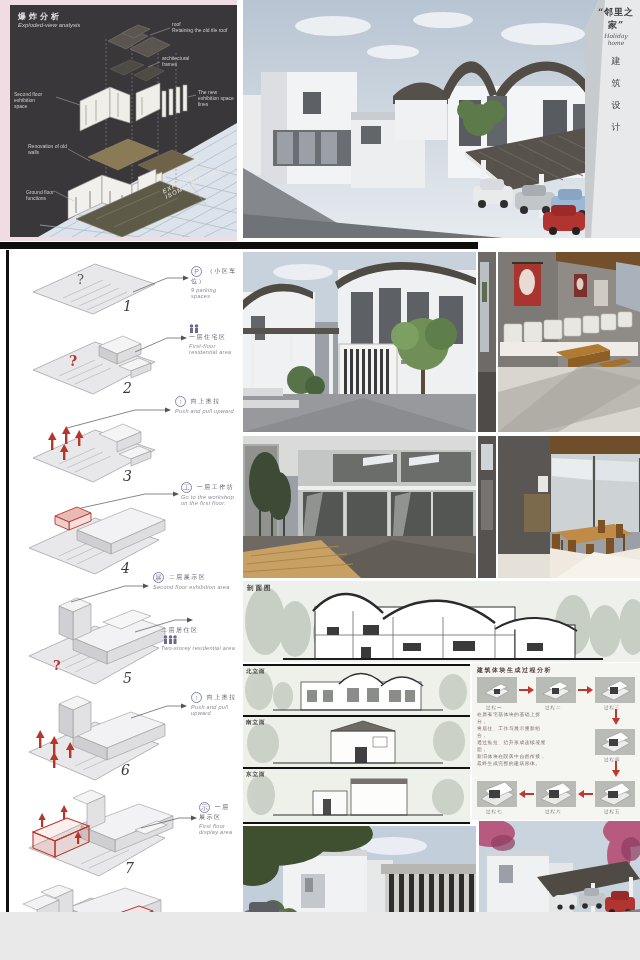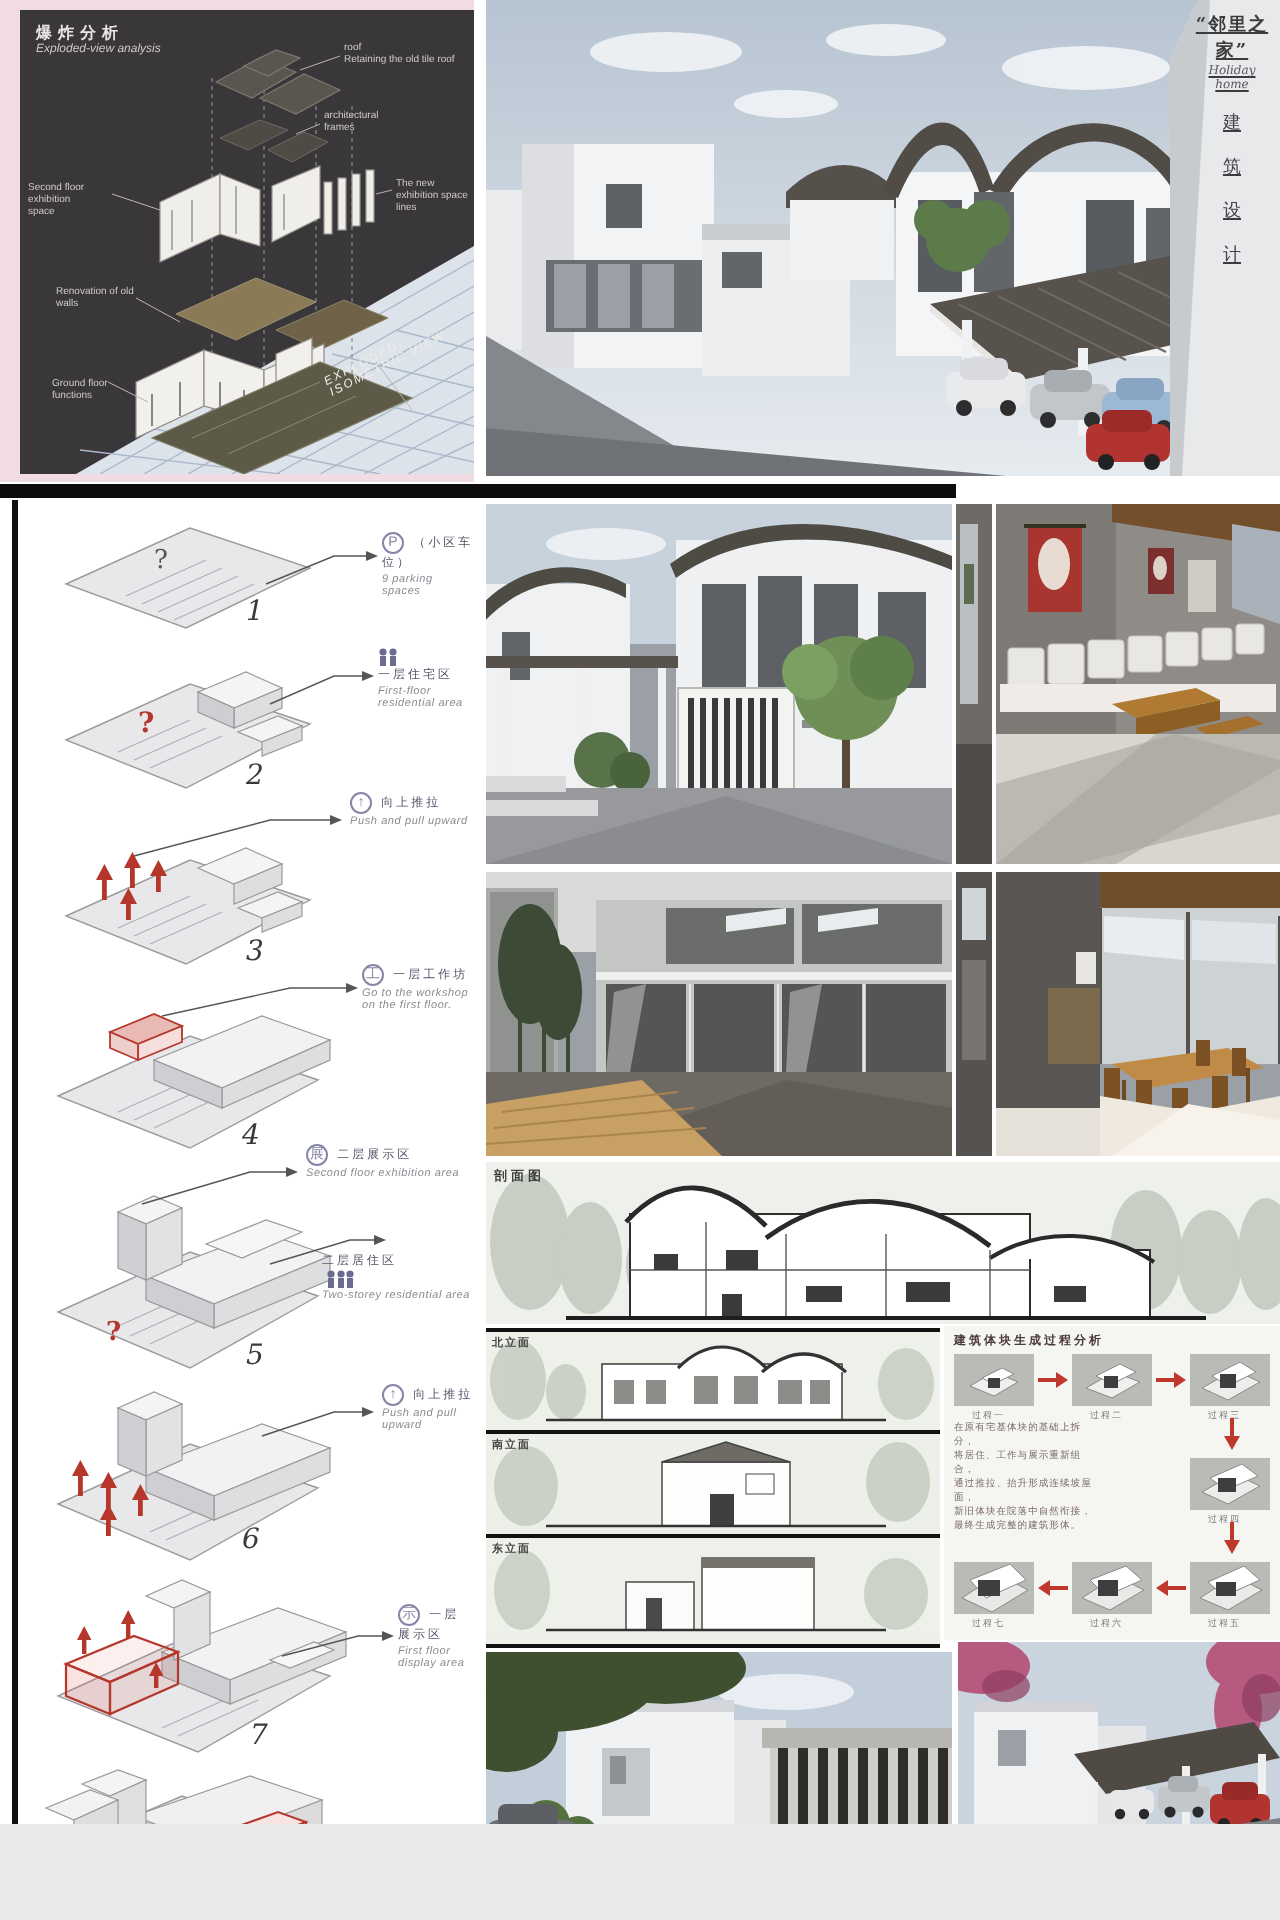--- a/index.html
+++ b/index.html
@@ -9,21 +9,21 @@
   svg{display:block;}
   
   .exploded{left:0;top:0;width:237px;height:241px;background:#f2dce3;}
   .exploded .dark{position:absolute;left:10px;top:5px;right:0;bottom:4px;background:#39373a;overflow:hidden;}
   .ex-title-cn{position:absolute;left:8px;top:6px;color:#e9e2e6;font-size:8px;font-weight:bold;letter-spacing:3px;}
   .ex-title-en{position:absolute;left:8px;top:17px;color:#cfc8cc;font-size:6px;font-style:italic;}
   .ex-label{position:absolute;color:#cfcbc9;font-size:5px;line-height:6px;}
   .ex-axon{position:absolute;color:#f0ece8;font-size:6px;font-style:italic;transform:rotate(-27deg);letter-spacing:1px;}
   
   .hero{left:243px;top:0;width:397px;height:238px;background:#c9d3dd;overflow:hidden;}
-  .corner{position:absolute;right:4px;top:6px;width:40px;text-align:center;color:#3c3b3d;text-decoration:underline;}
+  .corner{position:absolute;right:4px;top:6px;width:40px;text-align:center;color:#3c3b3d;}
   .corner .cn{font-family:"DejaVu Serif",serif;font-size:9px;font-weight:bold;letter-spacing:1px;}
   .corner .en{font-family:"DejaVu Serif",serif;font-size:6px;font-style:italic;color:#56555a;}
   .corner .vchar{display:block;font-family:"DejaVu Serif",serif;font-size:9px;margin-top:9px;color:#444349;}
   
   .hbar{left:0;top:242px;width:478px;height:7px;background:#0d0d0d;}
   
   .leftpanel{left:6px;top:250px;width:231px;height:706px;background:#fff;border-left:3px solid #101010;}
   .step{position:absolute;left:6px;width:222px;}
   .num{position:absolute;font-family:"DejaVu Serif",serif;font-style:italic;font-size:14px;color:#3a3a3a;}
   .ann{position:absolute;font-size:6px;color:#4a4a55;}

